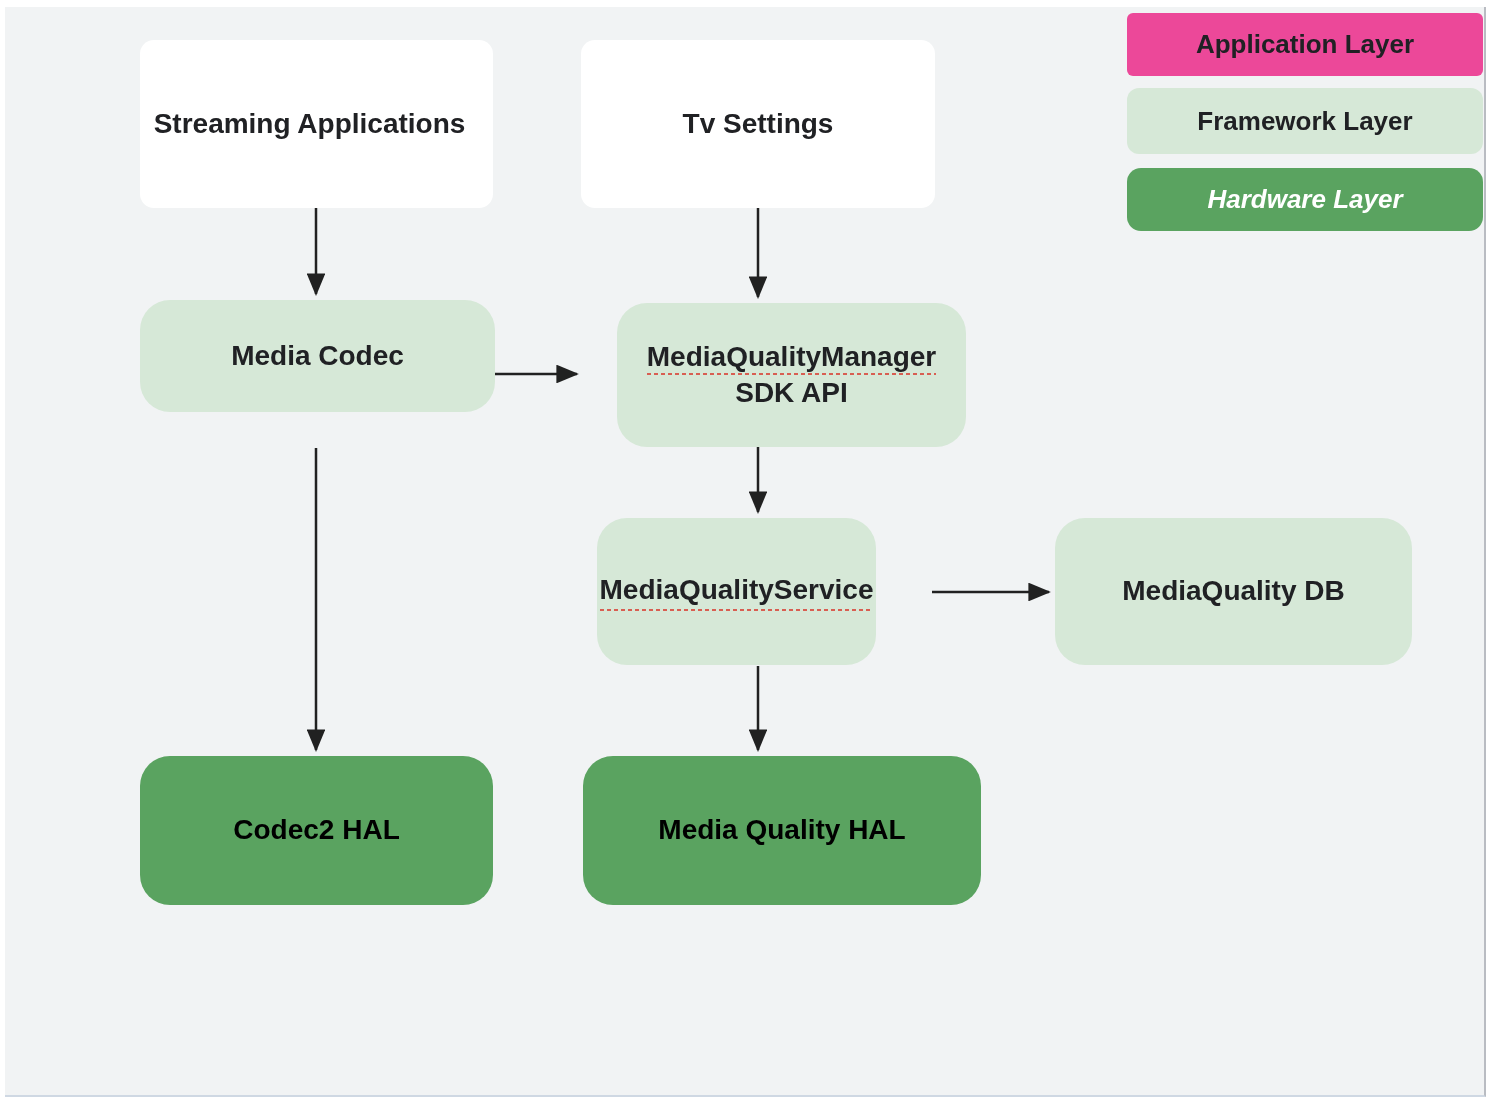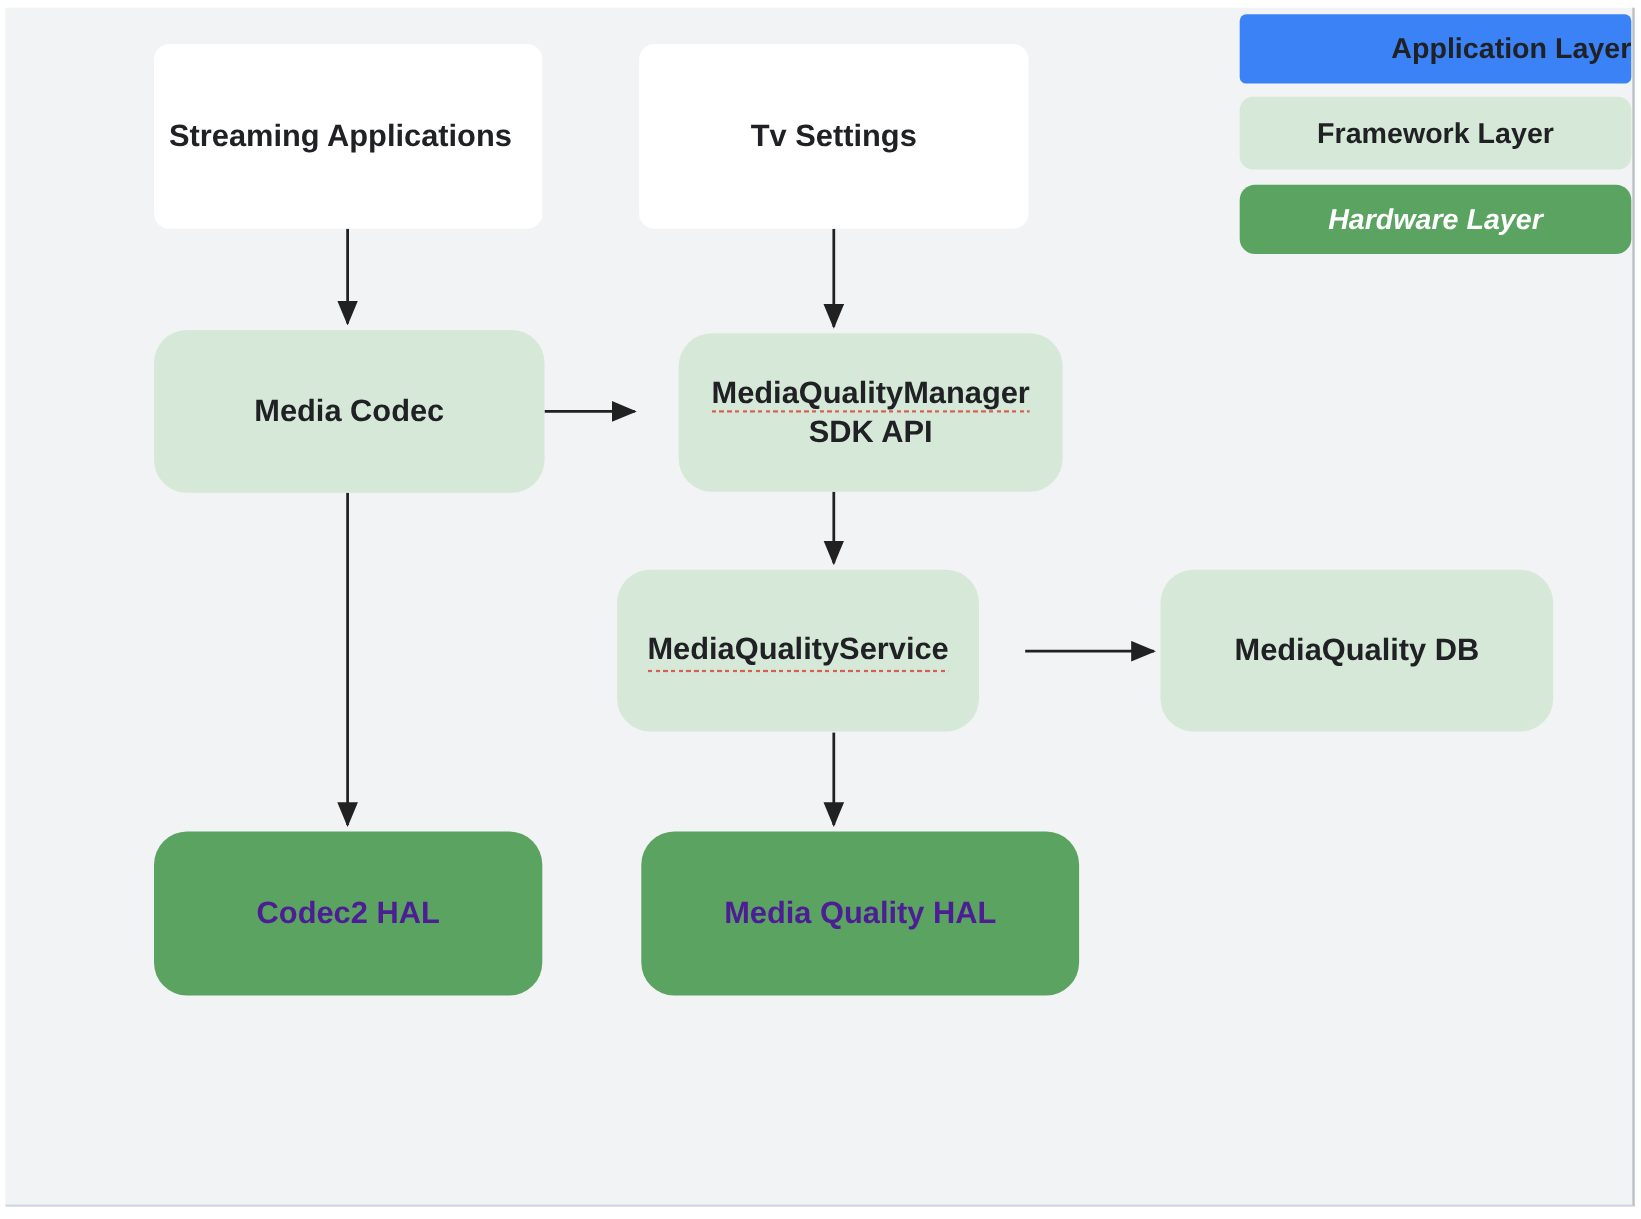--- a/index.html
+++ b/index.html
@@ -36,44 +36,44 @@
     text-align: center;
     font-weight: 700;
     color: #202124;
     font-size: 28px;
     line-height: 1.3;
     box-sizing: border-box;
     padding: 0 24px;
   }
   .layer-application { background: #ffffff; border-radius: 14px; }
   .layer-framework   { background: #d6e8d7; border-radius: 30px; }
-  .layer-hardware    { background: #5aa360; border-radius: 30px; color: #4c1d95; }
+  .layer-hardware    { background: #5aa360; border-radius: 30px; color: #000000; }
 
   .n-streaming { left: 140px; top: 40px;  width: 353px; height: 168px; padding-left: 10px; }
   .n-tvset     { left: 581px; top: 40px;  width: 354px; height: 168px; }
-  .n-codec     { left: 140px; top: 300px; width: 355px; height: 148px; }
+  .n-codec     { left: 140px; top: 300px; width: 355px; height: 112px; }
   .n-sdk       { left: 617px; top: 303px; width: 349px; height: 144px; }
-  .n-service   { left: 561px; top: 518px; width: 329px; height: 147px; }
+  .n-service   { left: 597px; top: 518px; width: 279px; height: 147px; }
   .n-db        { left: 1055px; top: 518px; width: 357px; height: 147px; }
   .n-codec2hal { left: 140px; top: 756px; width: 353px; height: 149px; }
   .n-mqhal     { left: 583px; top: 756px; width: 398px; height: 149px; }
 
   .legend-box {
     position: absolute;
     left: 1127px;
     width: 356px;
     display: flex;
     align-items: center;
     justify-content: center;
     font-weight: 700;
     font-size: 26px;
     color: #202124;
     box-sizing: border-box;
   }
-  .lg-app { top: 13px;  height: 63px; background: #3b82f6; border-radius: 6px; justify-content: flex-end; }
+  .lg-app { top: 13px;  height: 63px; background: #ec4899; border-radius: 6px; }
   .lg-fw  { top: 88px;  height: 66px; background: #d6e8d7; border-radius: 12px; }
   .lg-hw  { top: 168px; height: 63px; background: #5aa360; border-radius: 14px; color: #ffffff; font-style: italic; }
 
   .spellcheck {
     background-image: repeating-linear-gradient(90deg, rgba(217,48,37,0.75) 0 4px, transparent 4px 7px);
     background-size: 100% 2px;
     background-position: 0 100%;
     background-repeat: no-repeat;
     padding-bottom: 3px;
   }

